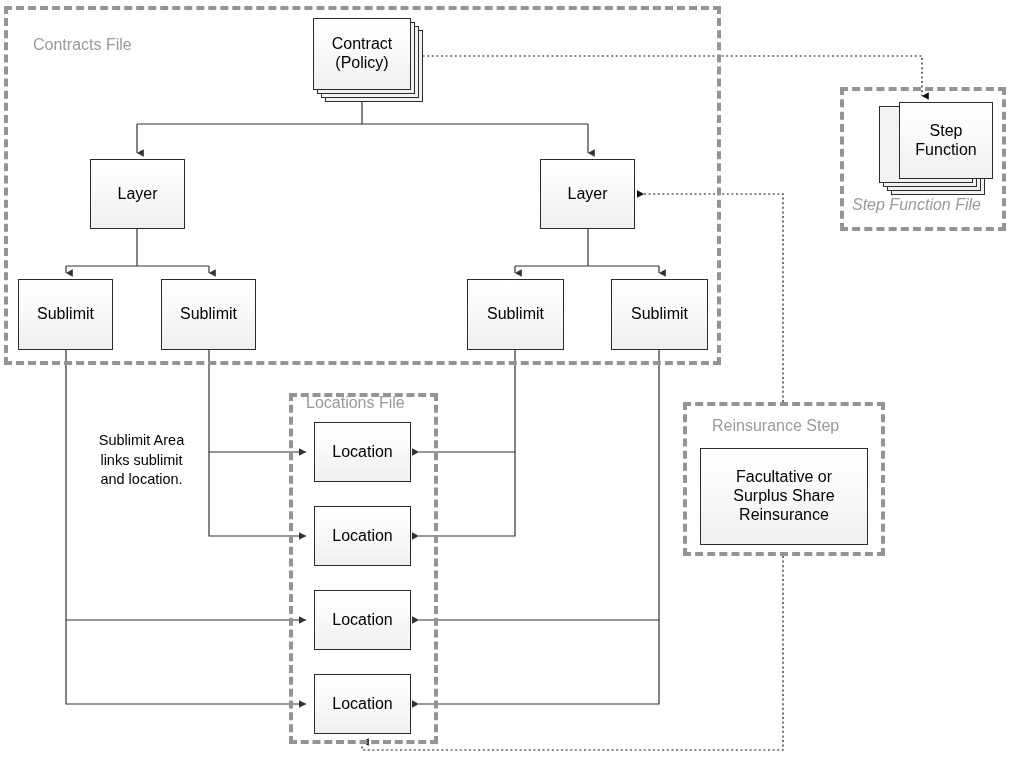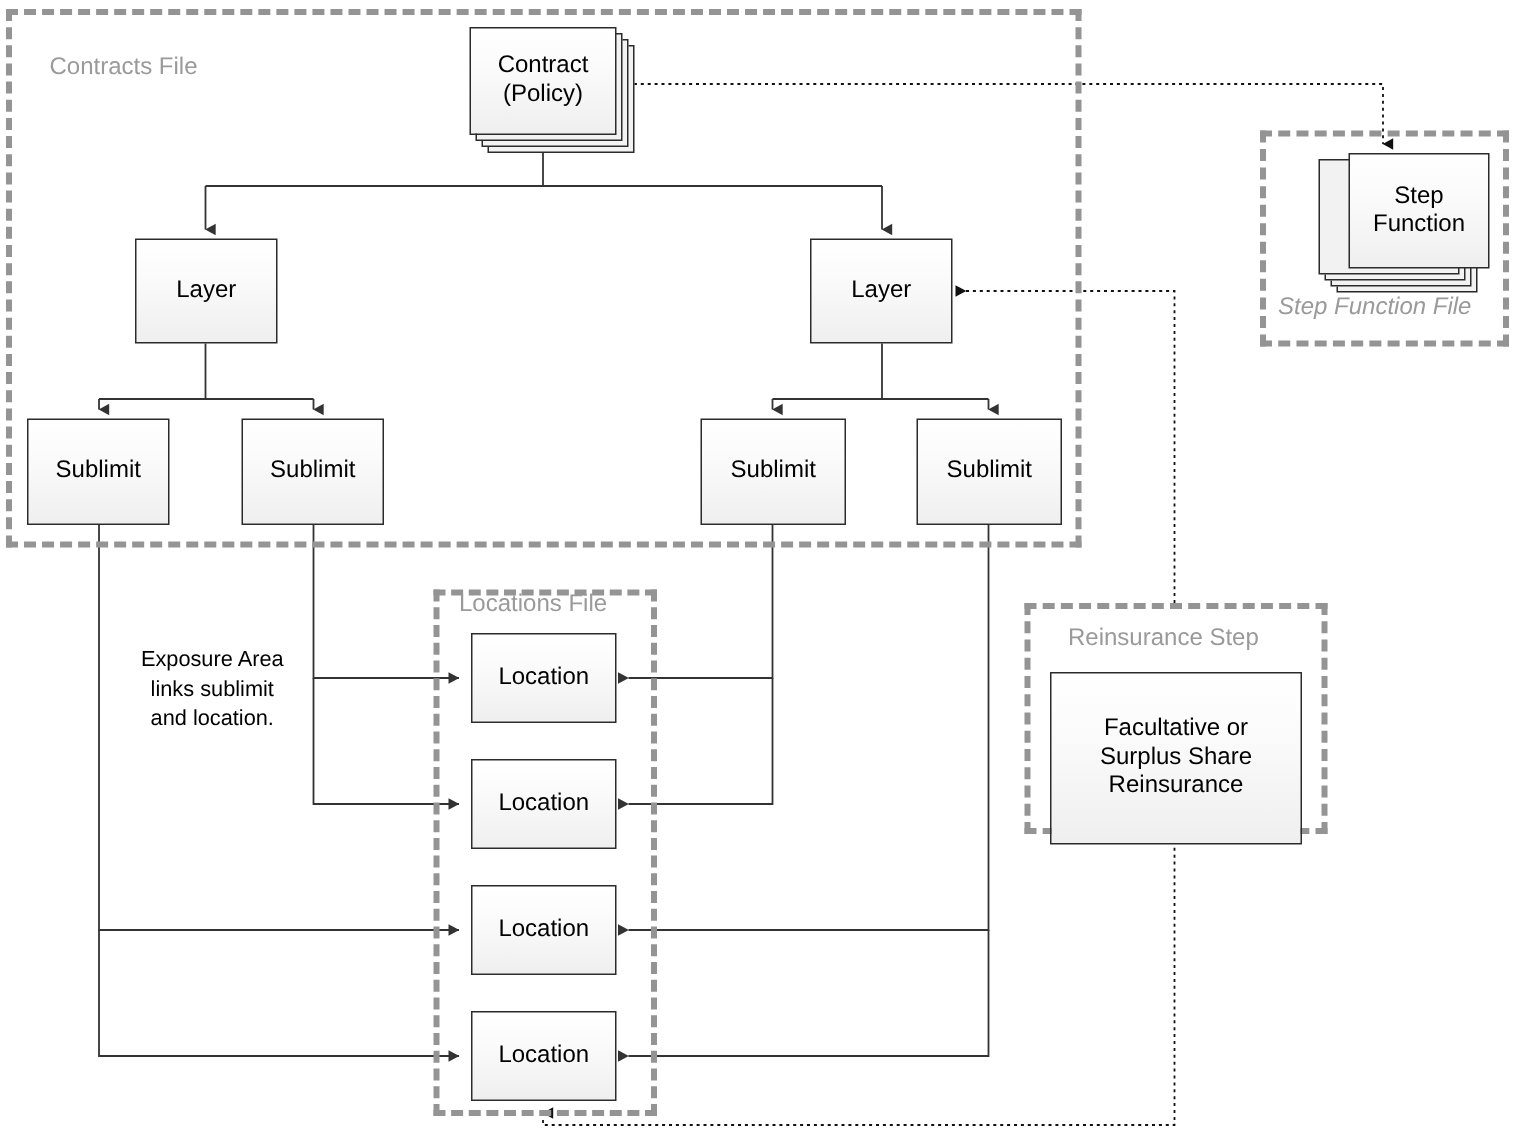--- a/index.html
+++ b/index.html
@@ -163,21 +163,21 @@
   <div class="node-box" id="n2" style="left: 90px; top: 159px; width: 95px; height: 70px; white-space: pre-line;">Layer</div>
   <div class="node-box" id="n3" style="left: 540px; top: 159px; width: 95px; height: 70px; white-space: pre-line;">Layer</div>
   <div class="node-box" id="n4" style="left: 18px; top: 279px; width: 95px; height: 71px; white-space: pre-line;">Sublimit</div>
   <div class="node-box" id="n5" style="left: 161px; top: 279px; width: 95px; height: 71px; white-space: pre-line;">Sublimit</div>
   <div class="node-box" id="n6" style="left: 467px; top: 279px; width: 97px; height: 71px; white-space: pre-line;">Sublimit</div>
   <div class="node-box" id="n7" style="left: 611px; top: 279px; width: 97px; height: 71px; white-space: pre-line;">Sublimit</div>
   <div class="node-box" id="n8" style="left: 314px; top: 422px; width: 97px; height: 60px; white-space: pre-line;">Location</div>
   <div class="node-box" id="n9" style="left: 314px; top: 506px; width: 97px; height: 60px; white-space: pre-line;">Location</div>
   <div class="node-box" id="n10" style="left: 314px; top: 590px; width: 97px; height: 60px; white-space: pre-line;">Location</div>
   <div class="node-box" id="n11" style="left: 314px; top: 674px; width: 97px; height: 60px; white-space: pre-line;">Location</div>
-  <div class="node-box" id="n12" style="left: 700px; top: 448px; width: 168px; height: 115px; white-space: pre-line; font-size: 16px;">Facultative or
+  <div class="node-box" id="n12" style="left: 700px; top: 448px; width: 168px; height: 97px; white-space: pre-line; font-size: 16px;">Facultative or
 Surplus Share
 Reinsurance</div>
 
-  <div class="note" id="nt0" style="left: 79px; top: 431px; width: 125px;">Exposure Area
+  <div class="note" id="nt0" style="left: 79px; top: 431px; width: 125px;">Sublimit Area
 links sublimit
 and location.</div>
 
 </div>
 
 </body></html>

